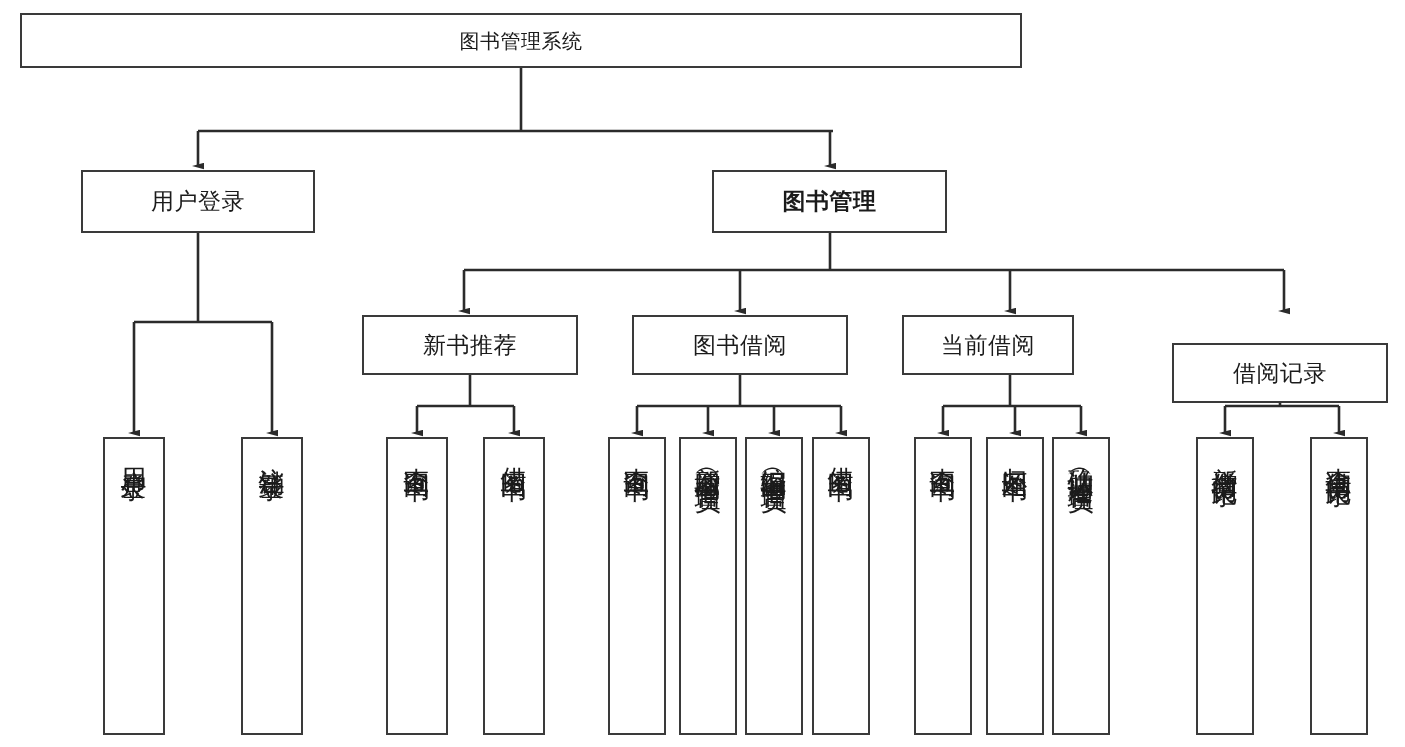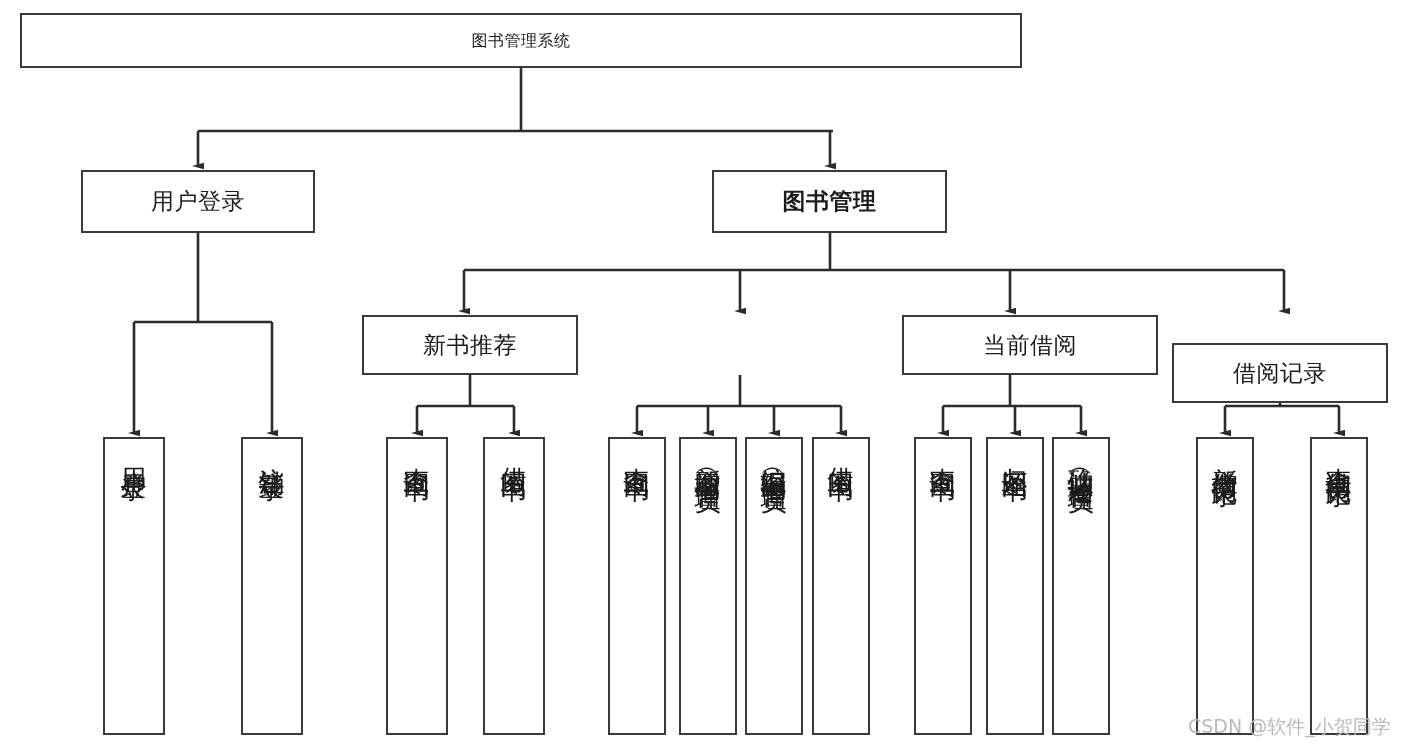--- a/index.html
+++ b/index.html
@@ -42,21 +42,21 @@
     text-align: center;
     line-height: 1.0;
     letter-spacing: 0.5px;
   }
   
   .node.horiz .label {
     font-size: 23px;
     writing-mode: horizontal-tb;
   }
   .node.root .label {
-    font-size: 16px;
+    font-size: 20px;
   }
   
   .node.vert {
     align-items: flex-start;
     padding-top: 8px;
   }
   .node.vert .label {
     writing-mode: vertical-rl;
     text-orientation: upright;
     font-size: 26px;
@@ -140,21 +140,24 @@
   <div class="node horiz" style="left: 81px; top: 170px; width: 234px; height: 63px; border-color: rgb(58, 58, 58); color: rgb(27, 27, 27); background: rgb(255, 255, 255);">
     <span class="label">用户登录</span>
   </div>
   <div class="node horiz" style="left: 712px; top: 170px; width: 235px; height: 63px; border-color: rgb(58, 58, 58); color: rgb(27, 27, 27); background: rgb(255, 255, 255); font-weight: bold;">
     <span class="label">图书管理</span>
   </div>
 
   <div class="node horiz" style="left: 362px; top: 315px; width: 216px; height: 60px; border-color: rgb(58, 58, 58); color: rgb(27, 27, 27); background: rgb(255, 255, 255);">
     <span class="label">新书推荐</span>
   </div>
-  <div class="node horiz" style="left: 902px; top: 315px; width: 256px; height: 60px; border-color: rgb(58, 58, 58); color: rgb(27, 27, 27); background: rgb(255, 255, 255);">
+  <div class="node horiz" style="left: 632px; top: 315px; width: 216px; height: 60px; border-color: rgb(58, 58, 58); color: rgb(27, 27, 27); background: rgb(255, 255, 255);">
+    <span class="label">图书借阅</span>
+  </div>
+  <div class="node horiz" style="left: 902px; top: 315px; width: 172px; height: 60px; border-color: rgb(58, 58, 58); color: rgb(27, 27, 27); background: rgb(255, 255, 255);">
     <span class="label">当前借阅</span>
   </div>
   <div class="node horiz" style="left: 1172px; top: 315px; width: 216px; height: 60px; border-color: rgb(58, 58, 58); color: rgb(27, 27, 27); background: rgb(255, 255, 255); margin-top: 28px;">
     <span class="label">借阅记录</span>
   </div>
 
   <div class="node vert" style="left: 103px; top: 437px; width: 62px; height: 298px; border-color: rgb(58, 58, 58); color: rgb(27, 27, 27); background: rgb(255, 255, 255);">
     <span class="label">用户登录</span>
   </div>
   <div class="node vert" style="left: 241px; top: 437px; width: 62px; height: 298px; border-color: rgb(58, 58, 58); color: rgb(27, 27, 27); background: rgb(255, 255, 255);">
@@ -187,15 +190,14 @@
   <div class="node vert" style="left: 1052px; top: 437px; width: 58px; height: 298px; border-color: rgb(58, 58, 58); color: rgb(27, 27, 27); background: rgb(255, 255, 255);">
     <span class="label">确认归还（管理员）</span>
   </div>
   <div class="node vert" style="left: 1196px; top: 437px; width: 58px; height: 298px; border-color: rgb(58, 58, 58); color: rgb(27, 27, 27); background: rgb(255, 255, 255);">
     <span class="label">新增借阅记录</span>
   </div>
   <div class="node vert" style="left: 1310px; top: 437px; width: 58px; height: 298px; border-color: rgb(58, 58, 58); color: rgb(27, 27, 27); background: rgb(255, 255, 255);">
     <span class="label">查询借阅记录</span>
   </div>
 
-  <div class="watermark" style="color: rgb(185, 185, 185);">CSDN @软件_小贺同学</div>
 
 </div>
 
 </body></html>

